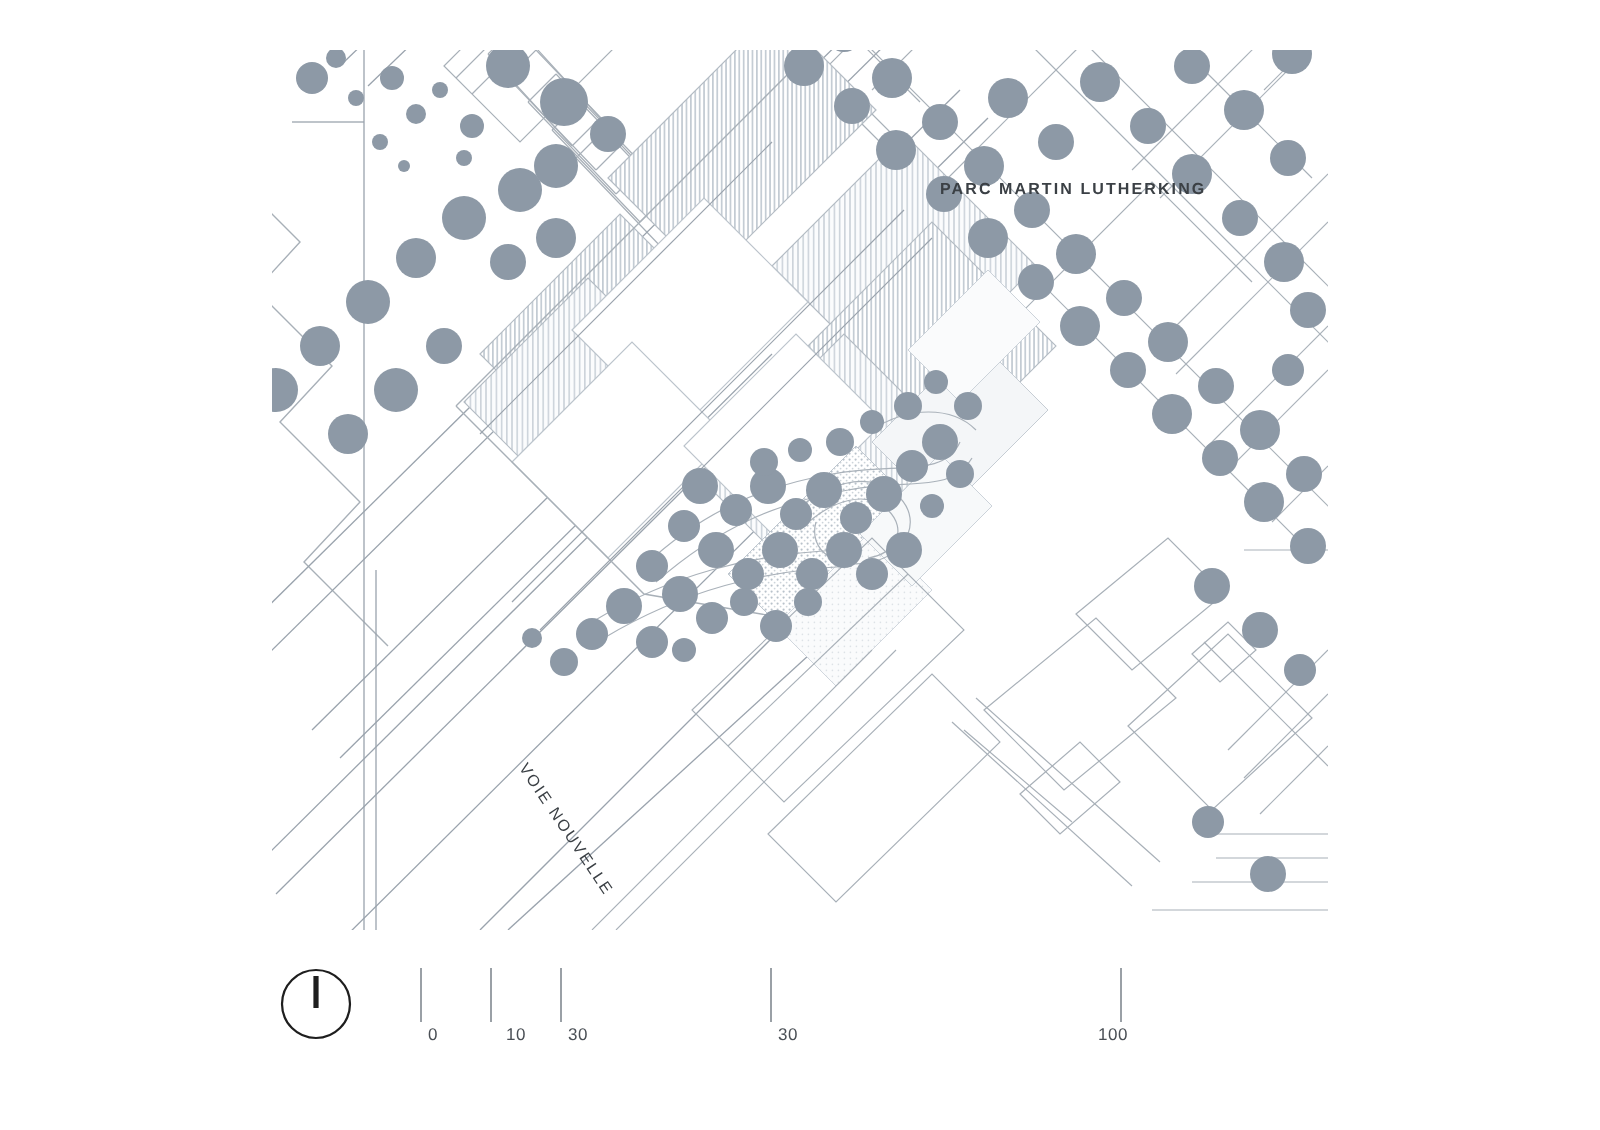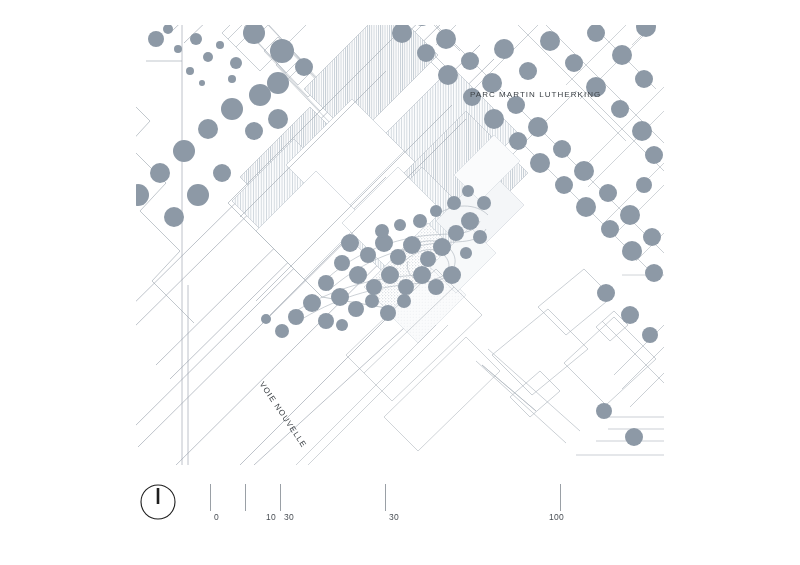--- a/index.html
+++ b/index.html
@@ -79,20 +79,21 @@
     position: absolute;
     font-size: 8px;
     color: #3b4045;
     letter-spacing: 1.05px;
     white-space: nowrap;
     font-family: "Liberation Sans", sans-serif;
   }
   #label-parc {
     left: 470px;
     top: 90px;
+    font-weight: bold;
   }
   #label-voie {
     left: 265px;
     top: 380px;
     transform: rotate(56deg);
     transform-origin: left top;
   }
 </style>
 </head>
 <body>
@@ -399,20 +400,20 @@
     </div>
 
     <div id="scale-bar">
       <div class="scale-tick" style="left:6px"></div>
       <div class="scale-tick" style="left:41px"></div>
       <div class="scale-tick" style="left:76px"></div>
       <div class="scale-tick" style="left:181px"></div>
       <div class="scale-tick" style="left:356px"></div>
 
       <div class="scale-label" style="left:10px">0</div>
-      <div class="scale-label" style="left:62px">10</div>
+      <div class="scale-label" style="left:49px">10</div>
       <div class="scale-label" style="left:80px">30</div>
       <div class="scale-label" style="left:185px">30</div>
       <div class="scale-label" style="left:345px">100</div>
     </div>
   </div>
 
 </div>
 
 </body></html>

